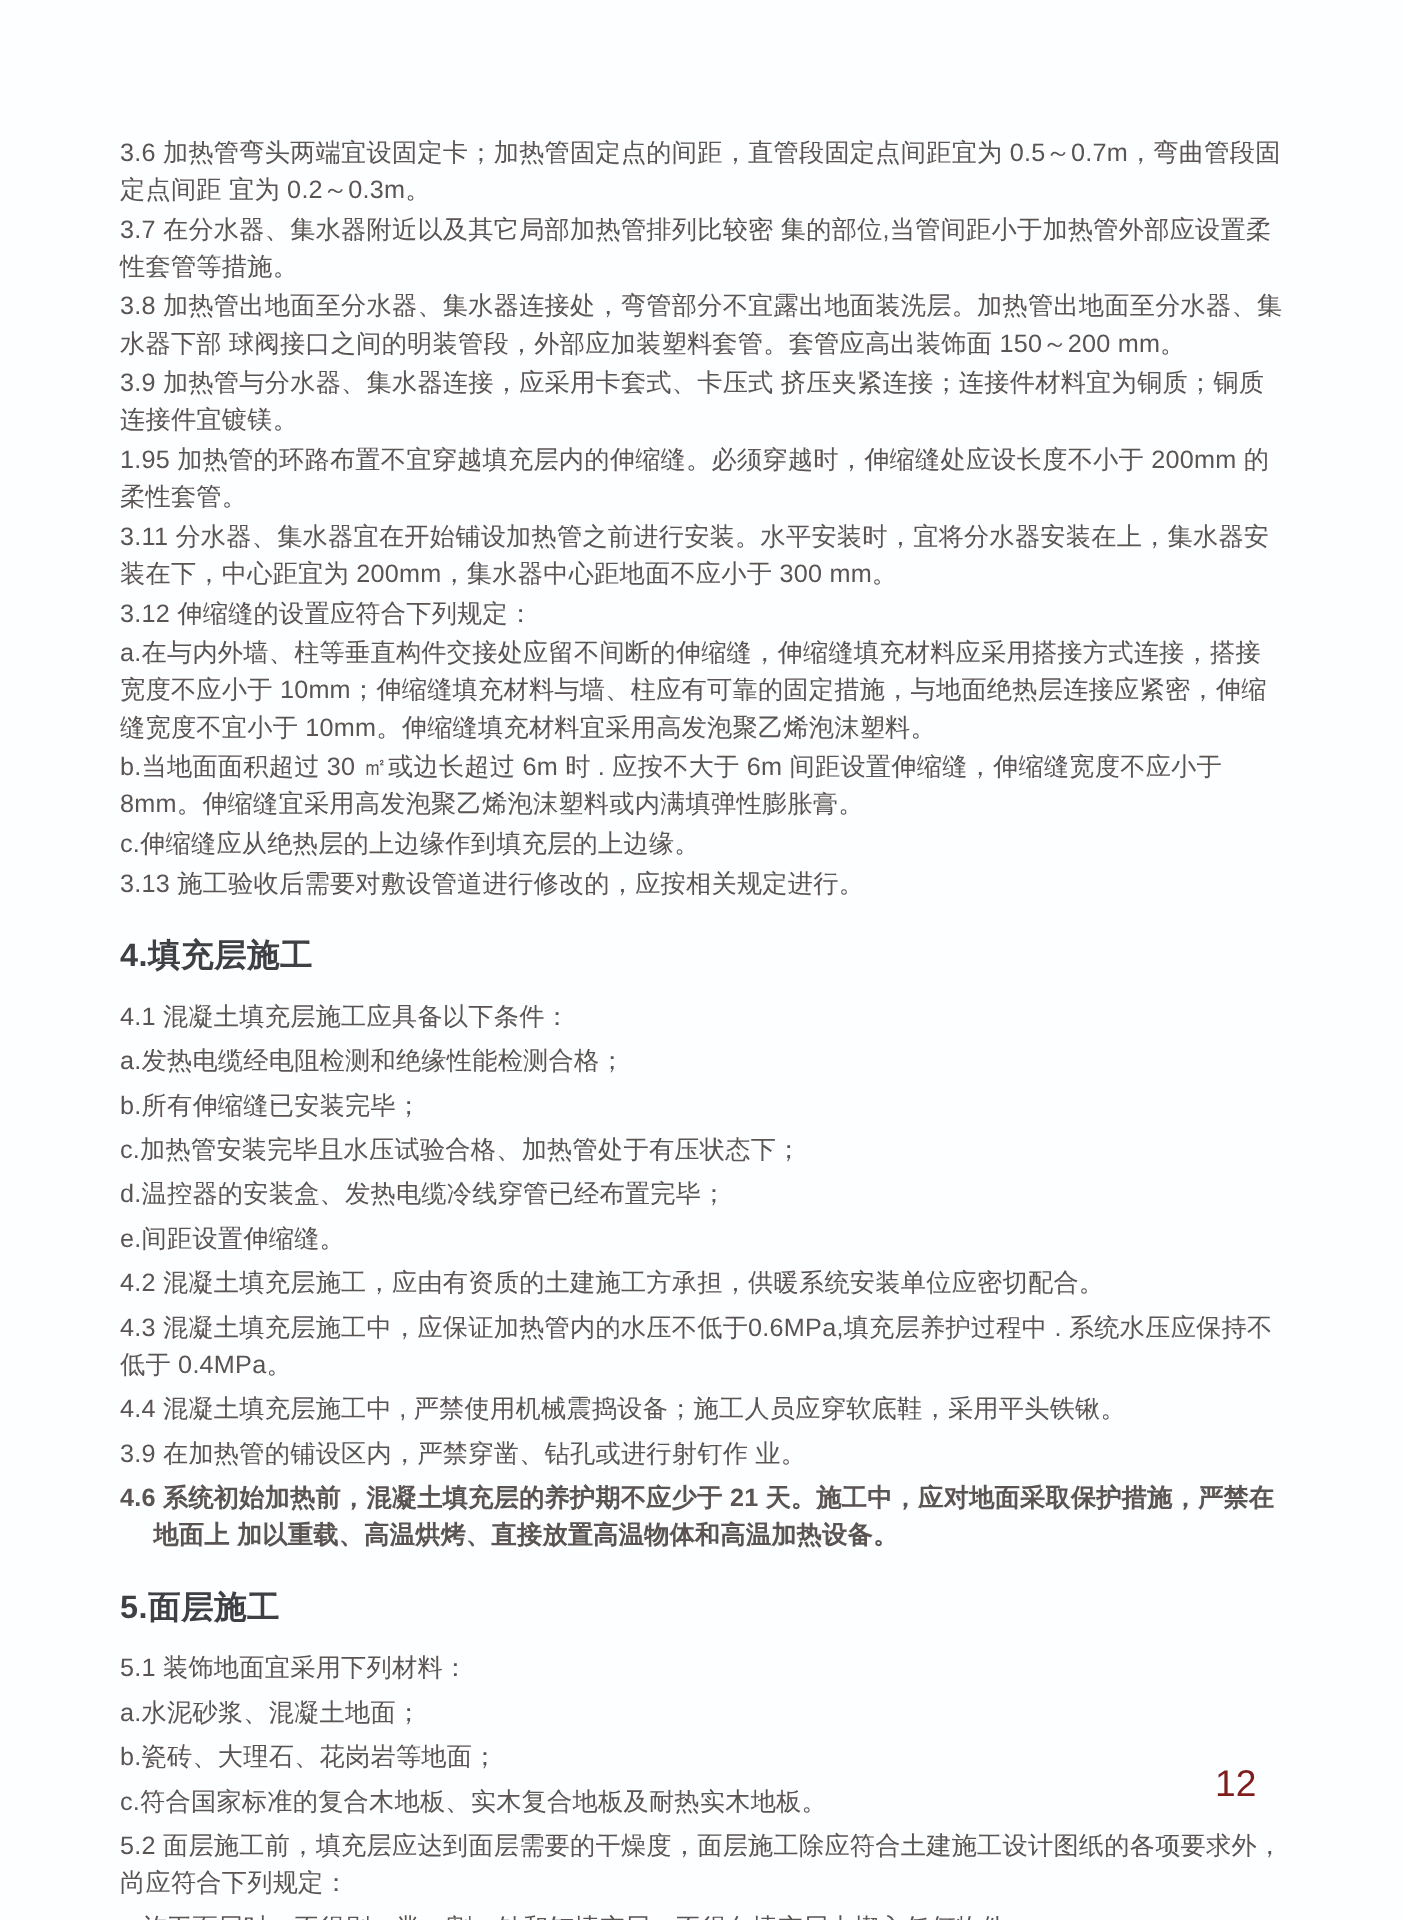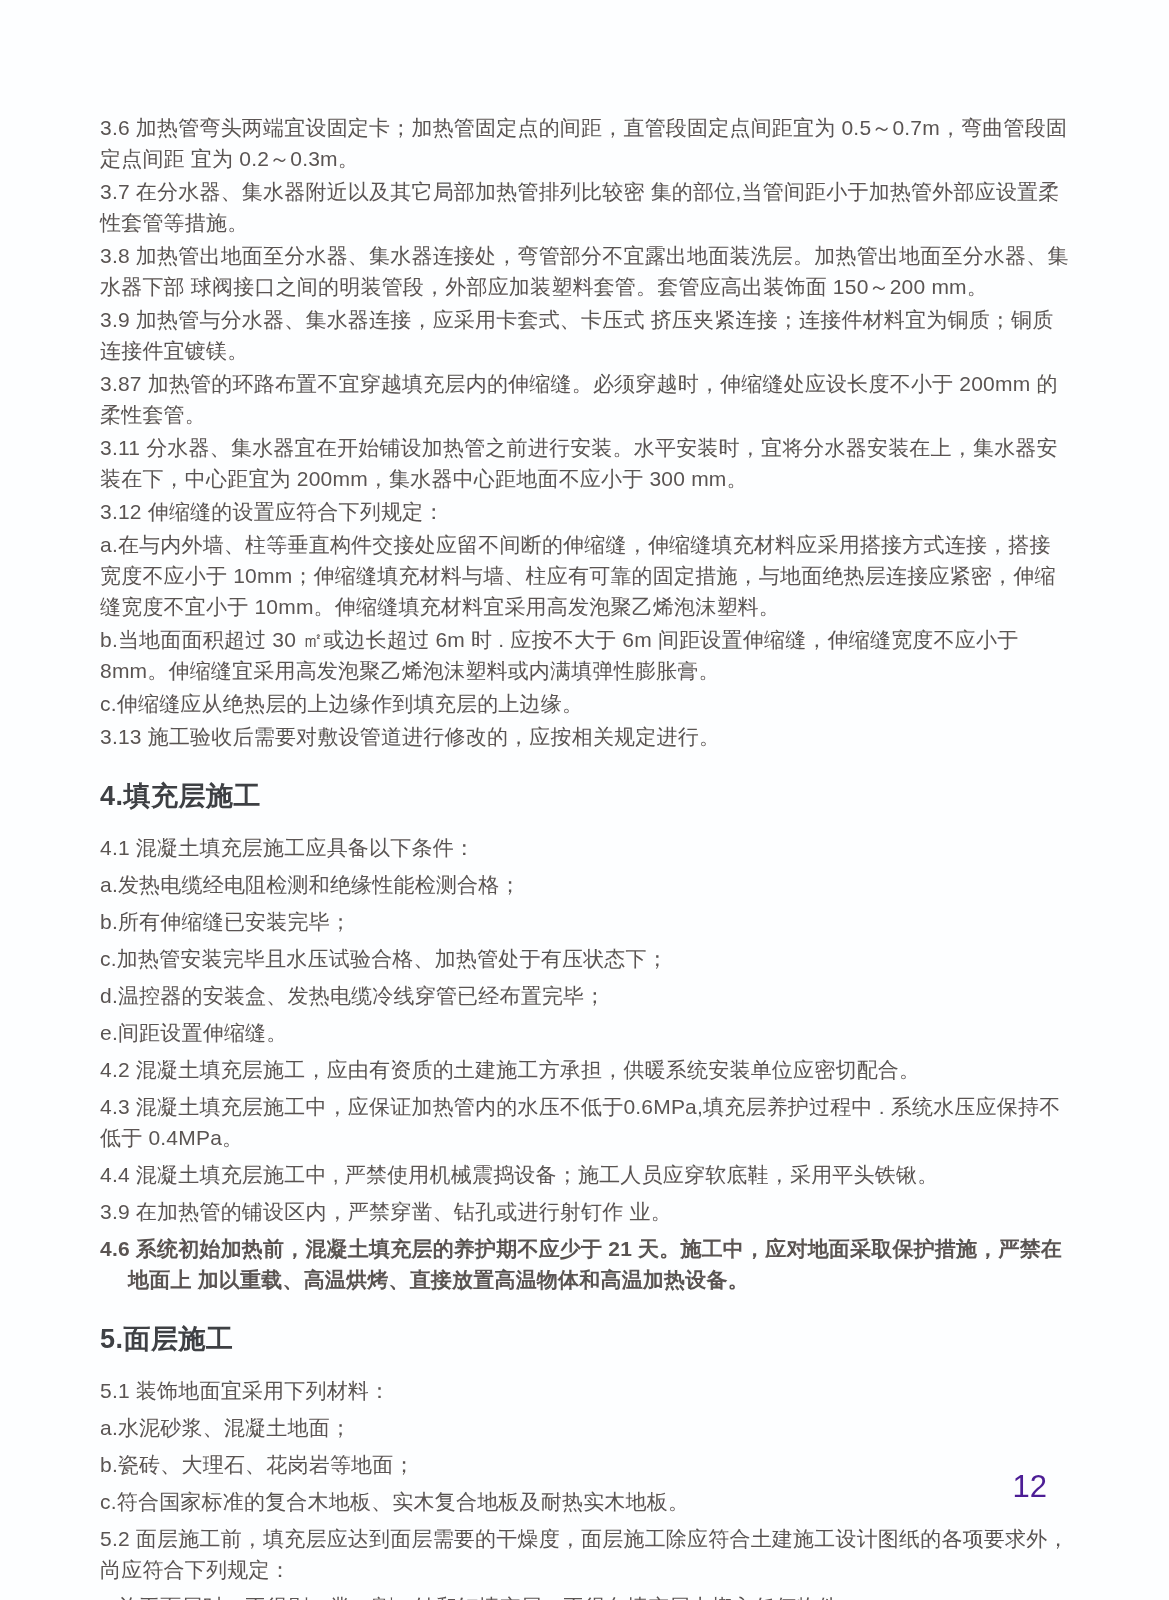--- a/index.html
+++ b/index.html
@@ -46,35 +46,35 @@
     color: #3e4044;
     letter-spacing: 0.5px;
   }
   .page-number {
     position: absolute;
     top: 1469px;
     right: 122px;
     font-size: 31px;
     line-height: 36px;
     font-weight: 500;
-    color: #4c1d95;
+    color: #7f1d1d;
   }
 </style>
 </head>
 <body>
 
 <div class="page">
 
   <section>
     <div class="paras">
         <p class="">3.6 加热管弯头两端宜设固定卡；加热管固定点的间距，直管段固定点间距宜为 0.5～0.7m，弯曲管段固定点间距 宜为 0.2～0.3m。</p>
         <p class="">3.7 在分水器、集水器附近以及其它局部加热管排列比较密 集的部位,当管间距小于加热管外部应设置柔性套管等措施。</p>
         <p class="">3.8 加热管出地面至分水器、集水器连接处，弯管部分不宜露出地面装洗层。加热管出地面至分水器、集水器下部 球阀接口之间的明装管段，外部应加装塑料套管。套管应高出装饰面 150～200 mm。</p>
         <p class="">3.9 加热管与分水器、集水器连接，应采用卡套式、卡压式 挤压夹紧连接；连接件材料宜为铜质；铜质连接件宜镀镁。</p>
-        <p class="">3.87 加热管的环路布置不宜穿越填充层内的伸缩缝。必须穿越时，伸缩缝处应设长度不小于 200mm 的柔性套管。</p>
+        <p class="">1.95 加热管的环路布置不宜穿越填充层内的伸缩缝。必须穿越时，伸缩缝处应设长度不小于 200mm 的柔性套管。</p>
         <p class="">3.11 分水器、集水器宜在开始铺设加热管之前进行安装。水平安装时，宜将分水器安装在上，集水器安装在下，中心距宜为 200mm，集水器中心距地面不应小于 300 mm。</p>
         <p class="">3.12 伸缩缝的设置应符合下列规定：</p>
         <p class="">a.在与内外墙、柱等垂直构件交接处应留不间断的伸缩缝，伸缩缝填充材料应采用搭接方式连接，搭接宽度不应小于 10mm；伸缩缝填充材料与墙、柱应有可靠的固定措施，与地面绝热层连接应紧密，伸缩缝宽度不宜小于 10mm。伸缩缝填充材料宜采用高发泡聚乙烯泡沫塑料。</p>
         <p class="">b.当地面面积超过 30 ㎡或边长超过 6m 时 . 应按不大于 6m 间距设置伸缩缝，伸缩缝宽度不应小于 8mm。伸缩缝宜采用高发泡聚乙烯泡沫塑料或内满填弹性膨胀膏。</p>
         <p class="">c.伸缩缝应从绝热层的上边缘作到填充层的上边缘。</p>
         <p class="">3.13 施工验收后需要对敷设管道进行修改的，应按相关规定进行。</p>
       </div>
   </section>
 
   <section class="spaced">

